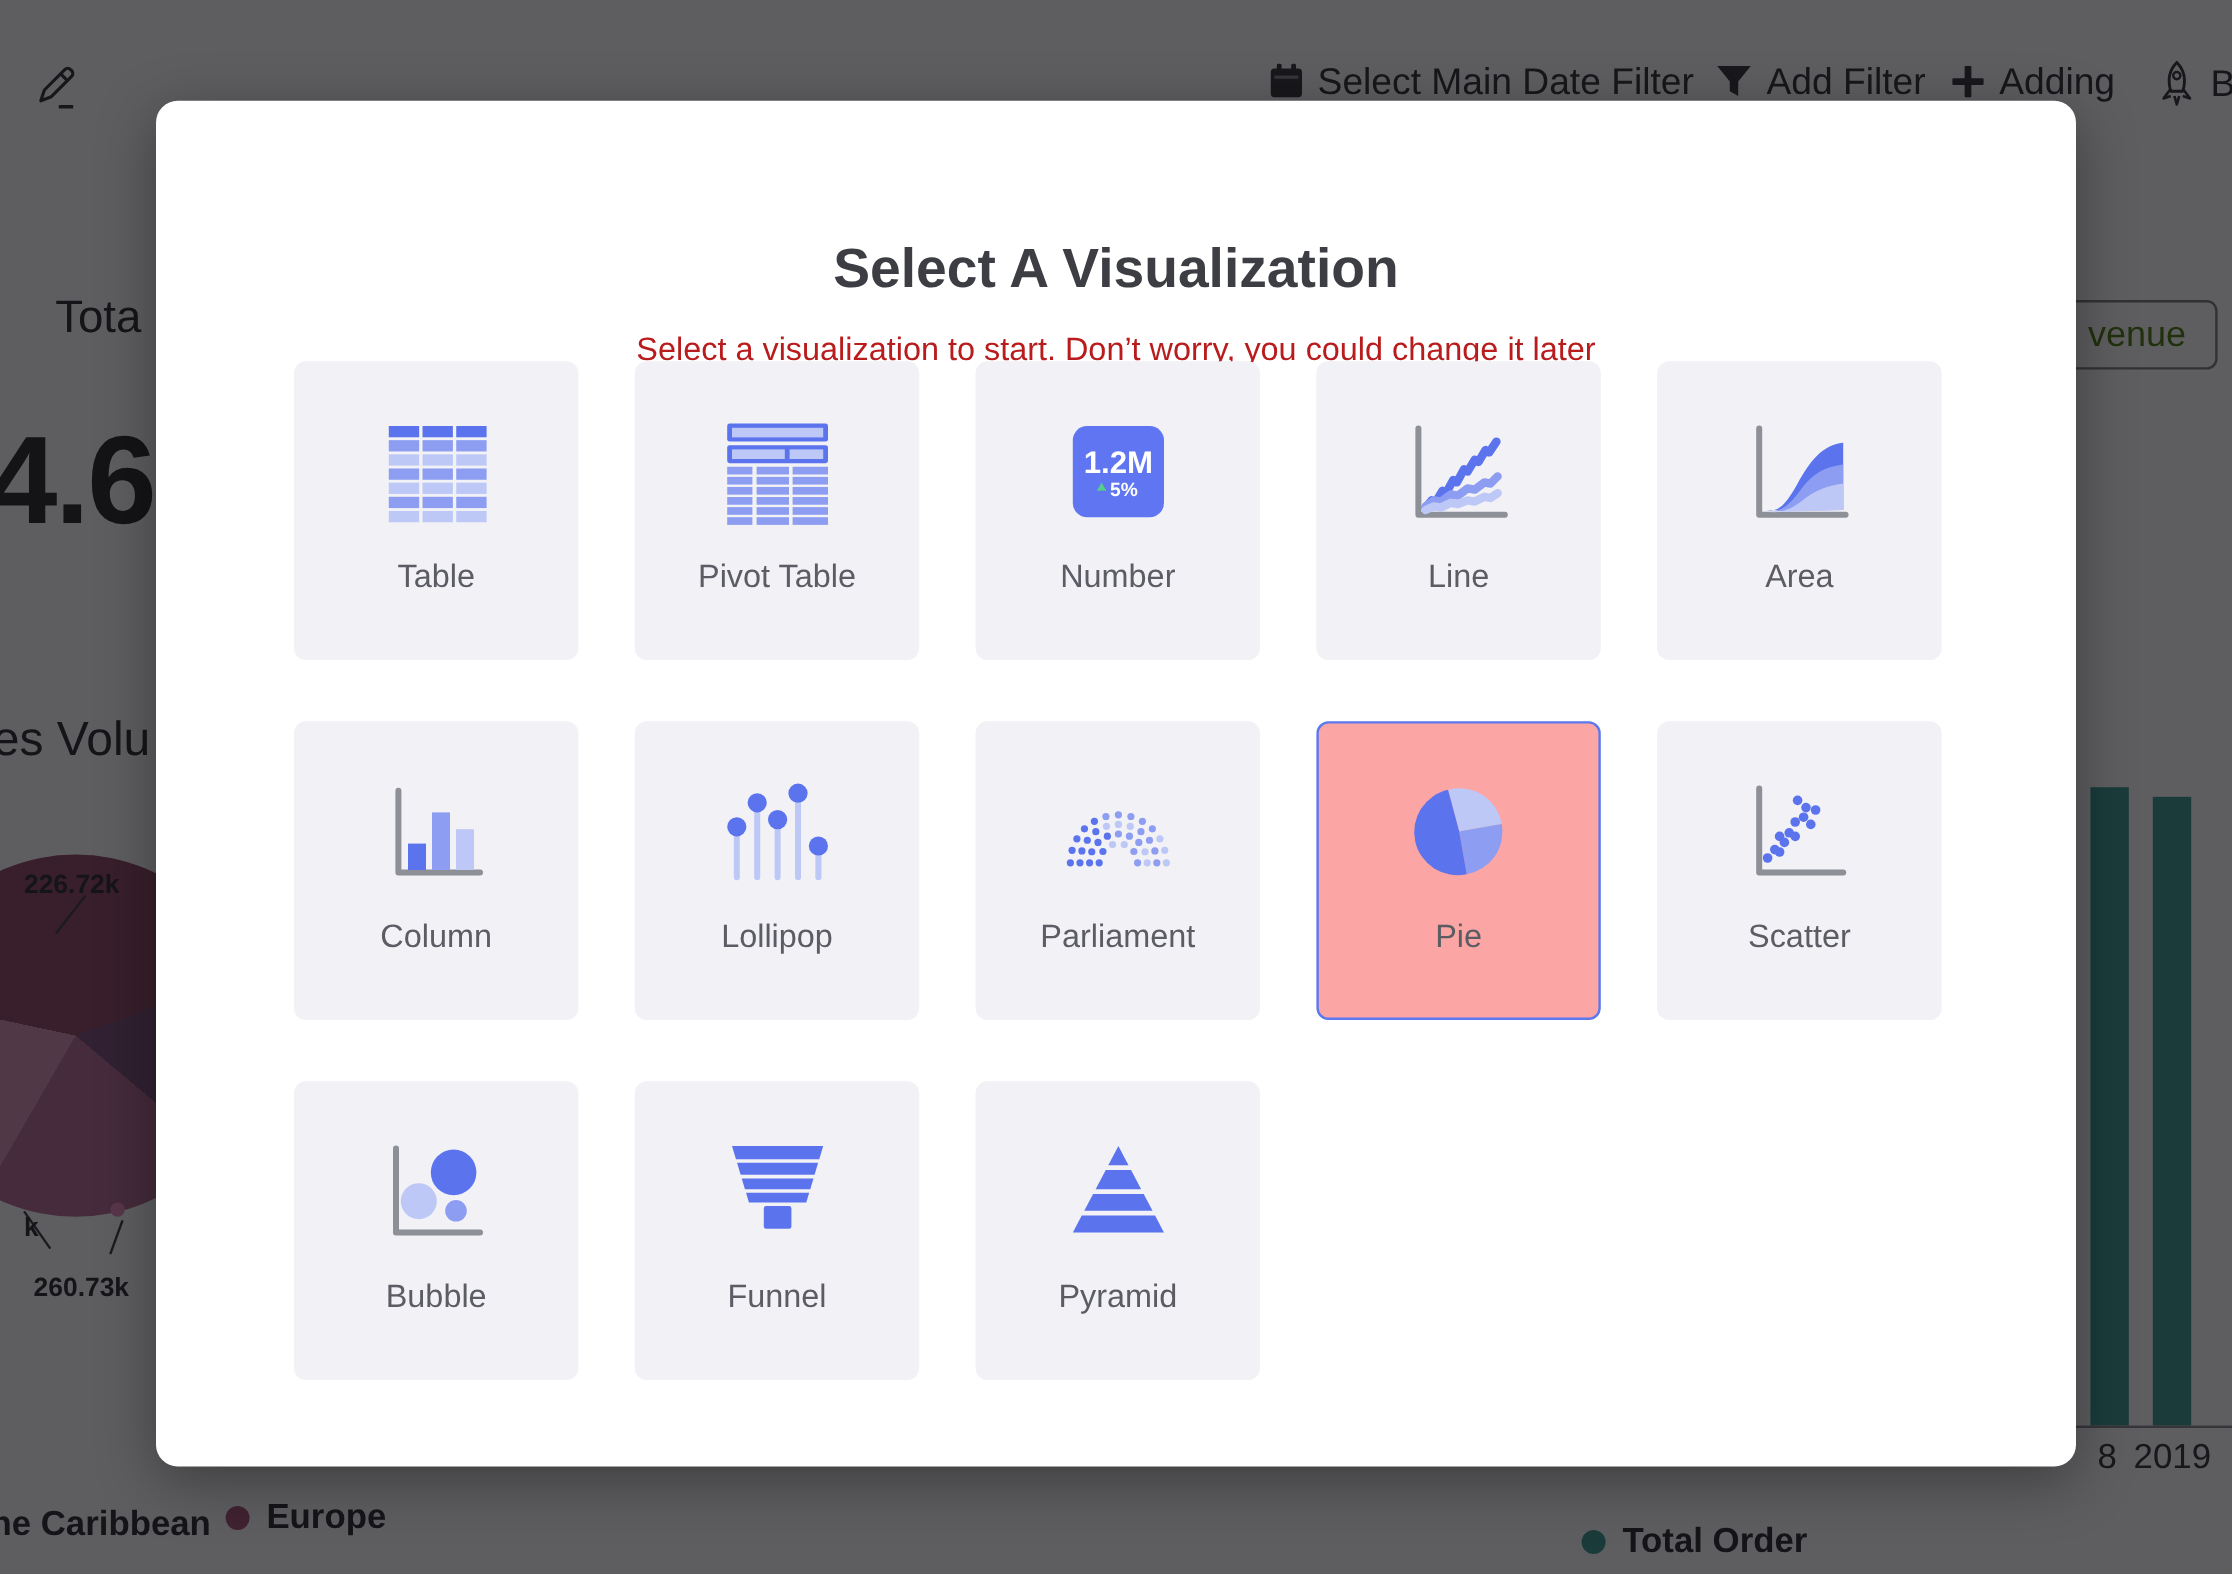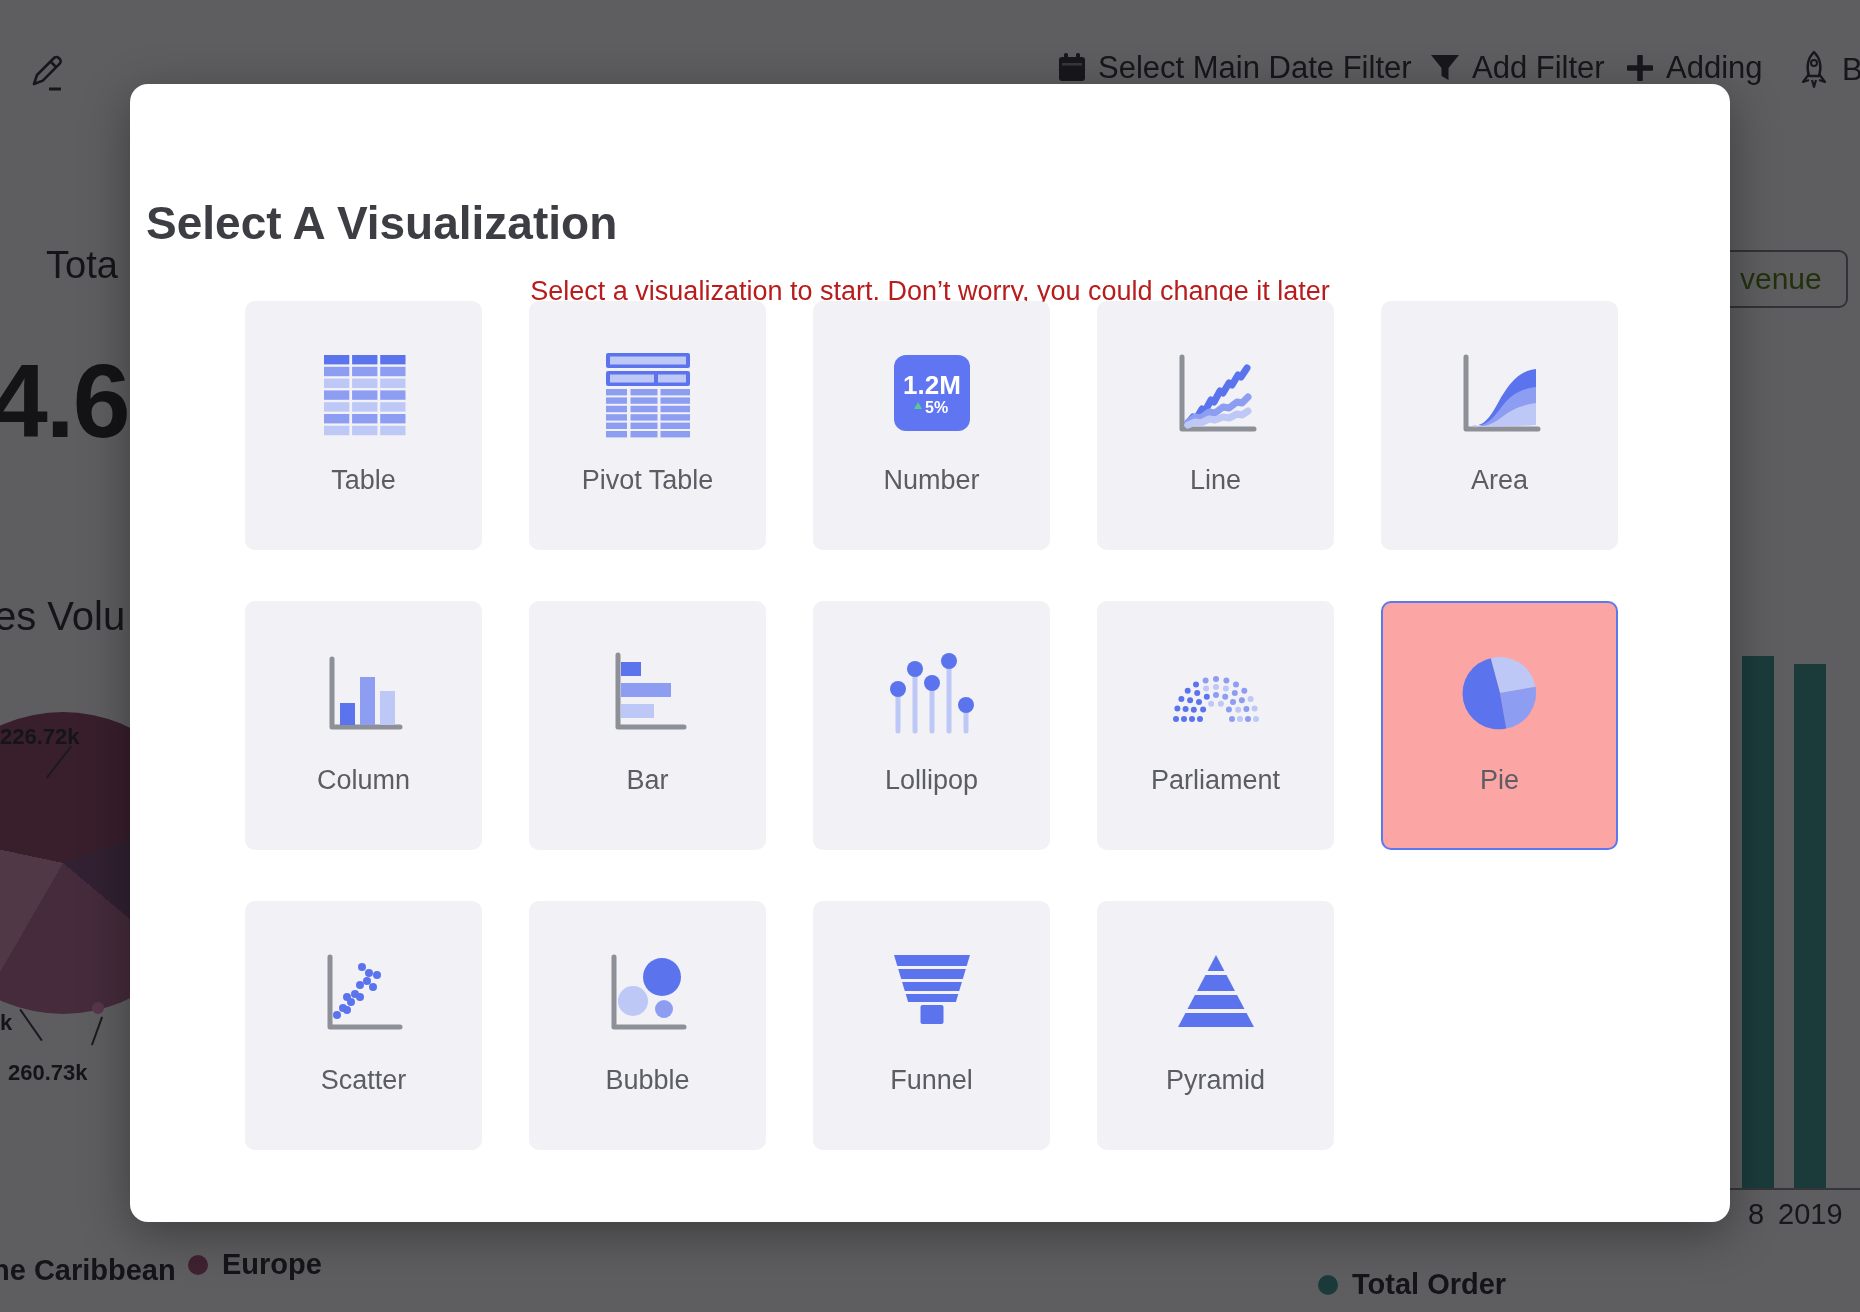--- a/index.html
+++ b/index.html
@@ -14,38 +14,38 @@
   .tb-item svg{flex:0 0 auto;}
   .kpi-title{position:absolute;left:46px;top:244px;font-size:38px;color:#2b2b31;}
   .kpi-value{position:absolute;left:-10px;top:342px;font-size:104px;font-weight:bold;
              color:#26262b;letter-spacing:-2px;white-space:nowrap;}
   .section-title{position:absolute;left:-6px;top:594px;font-size:40px;color:#2b2b31;white-space:nowrap;}
   .pie-wrap{position:absolute;left:-88px;top:712px;width:302px;height:302px;border-radius:50%;
             background:conic-gradient(from -40deg,#8f4663 0 110deg,#7c4d79 0 170deg,
                         #b56a94 0 250deg,#d98fb7 0 322deg,#8f4663 0 360deg);}
   .callout{position:absolute;background:#3a3a40;width:2px;}
   .pie-dot{position:absolute;width:12px;height:12px;border-radius:50%;background:#f08bbe;}
-  .pie-label{position:absolute;font-size:22px;font-weight:bold;color:#2b2b31;white-space:nowrap;}
+  .pie-label{position:absolute;font-size:22px;font-weight:bold;color:#2b2b31;white-space:nowrap;padding-left:20px;}
   .legend-row{position:absolute;display:flex;align-items:center;gap:14px;
               font-size:29px;font-weight:bold;color:#2b2b31;white-space:nowrap;}
   .legend-swatch{width:20px;height:20px;border-radius:50%;flex:0 0 auto;}
   .rev-btn{position:absolute;left:1692px;top:250px;width:156px;height:58px;border:2px solid #7e7e85;
            border-radius:9px;box-sizing:border-box;background:#ffffff;display:flex;align-items:center;
            font-size:30px;color:#4d7c0f;padding-left:46px;}
   .teal-bar{position:absolute;width:32px;background:#3c9a93;}
   .x-axis{position:absolute;left:1700px;top:1188px;width:160px;height:2px;background:#8a8a90;}
   .x-label{position:absolute;top:1198px;font-size:29px;color:#34343a;}
 
   
   #overlay{position:absolute;inset:0;background:rgba(10,10,14,0.66);z-index:2;}
 
   
   #modal{position:absolute;left:130px;top:84px;width:1600px;height:1138px;background:#ffffff;
          border-radius:18px;z-index:3;box-shadow:0 12px 48px rgba(0,0,0,0.35);}
-  #modal-title{position:absolute;left:16px;right:0;top:112px;text-align:left;
+  #modal-title{position:absolute;left:0;right:0;top:112px;text-align:center;
                font-size:46px;font-weight:bold;color:#3d3d44;}
   #modal-subtitle{position:absolute;left:0;right:0;top:192px;text-align:center;
                   font-size:27px;color:#b91c1c;}
   #tiles{position:absolute;left:115px;top:217px;width:1373px;
          display:grid;grid-template-columns:repeat(5,237px);grid-auto-rows:249px;
          column-gap:47px;row-gap:51px;}
   .tile{background:#f1f1f6;border-radius:10px;box-sizing:border-box;cursor:pointer;
         display:flex;flex-direction:column;align-items:center;}
   .tile.selected{border:2px solid #5b78ef;background:#fca5a5;}
   .ticon{margin-top:46px;width:96px;height:96px;display:block;}
@@ -224,29 +224,20 @@
         <span class="tlabel">Area</span>
       </div>
       <div class="tile">
         <span class="ticon"><svg width="96" height="96" viewBox="0 0 96 96">
             <path d="M16,12 L16,80 L84,80" fill="none" stroke="#8e9097" stroke-width="5" stroke-linecap="round" stroke-linejoin="round"></path>
             <rect x="24" y="56" width="15" height="22" fill="#5b74ee"></rect>
        <rect x="44" y="30" width="15" height="48" fill="#8d9df1"></rect>
        <rect x="64" y="44" width="15" height="34" fill="#bdc8f7"></rect>
           </svg></span>
         <span class="tlabel">Column</span>
-      </div>
-      <div class="tile">
-        <span class="ticon"><svg width="96" height="96" viewBox="0 0 96 96">
-            <path d="M18,8 L18,80 L84,80" fill="none" stroke="#8e9097" stroke-width="5" stroke-linecap="round" stroke-linejoin="round"></path>
-            <rect x="21" y="15" width="20" height="14" fill="#5b74ee"></rect>
-       <rect x="21" y="36" width="50" height="14" fill="#8d9df1"></rect>
-       <rect x="21" y="57" width="33" height="14" fill="#bdc8f7"></rect>
-          </svg></span>
-        <span class="tlabel">Bar</span>
       </div>
       <div class="tile">
         <span class="ticon"><svg width="96" height="96" viewBox="0 0 96 96">
             <line x1="14" y1="84" x2="14" y2="42" stroke="#bdc8f7" stroke-width="5" stroke-linecap="round"></line>
             <circle cx="14" cy="42" r="8" fill="#5b74ee"></circle>
             <line x1="31" y1="84" x2="31" y2="22" stroke="#bdc8f7" stroke-width="5" stroke-linecap="round"></line>
             <circle cx="31" cy="22" r="8" fill="#5b74ee"></circle>
             <line x1="48" y1="84" x2="48" y2="36" stroke="#bdc8f7" stroke-width="5" stroke-linecap="round"></line>
             <circle cx="48" cy="36" r="8" fill="#5b74ee"></circle>
             <line x1="65" y1="84" x2="65" y2="14" stroke="#bdc8f7" stroke-width="5" stroke-linecap="round"></line>

